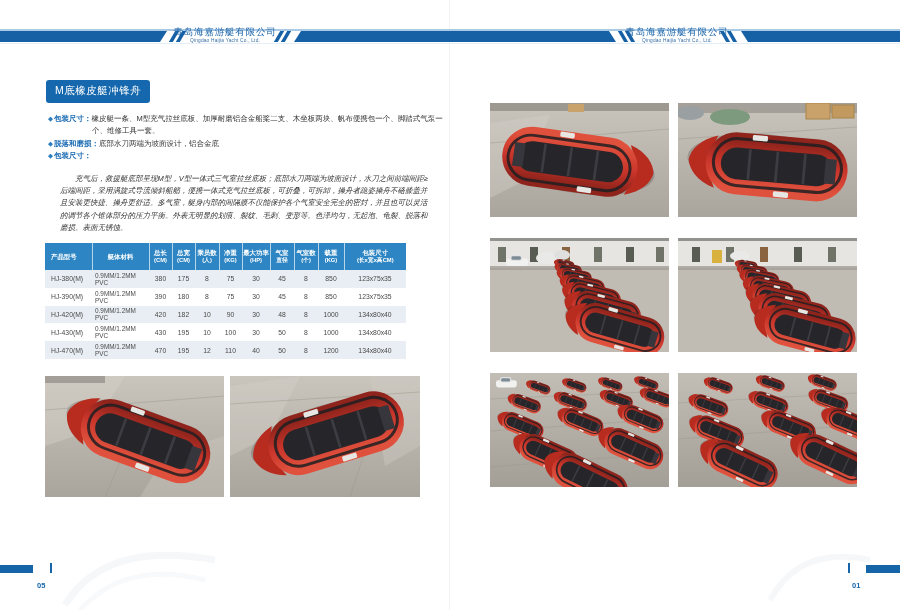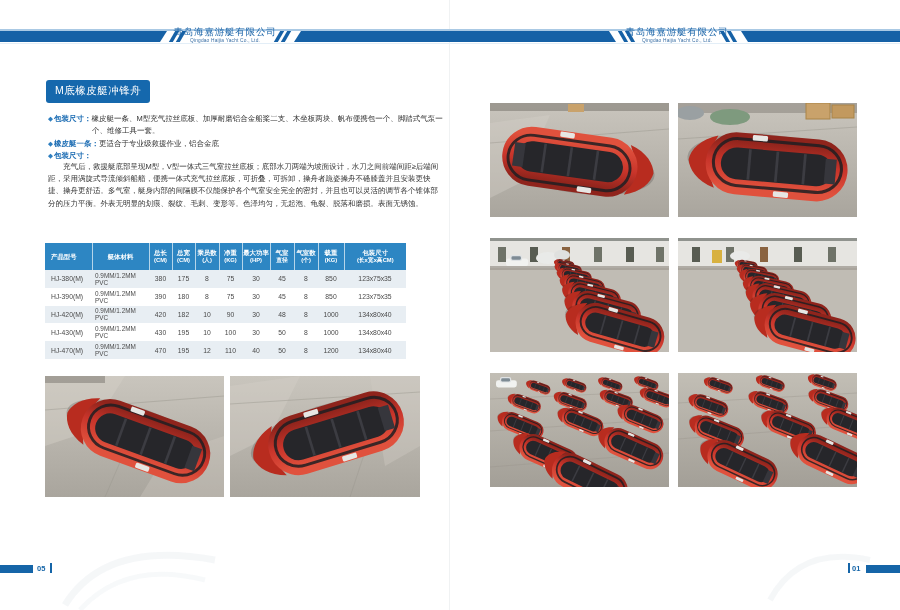--- a/index.html
+++ b/index.html
@@ -24,21 +24,21 @@
   
   .badge{
     position:absolute;left:46px;top:80px;background:#1568ad;color:#fff;
     font-size:10.5px;padding:4px 9px 5px;border-radius:3px;letter-spacing:.5px;
   }
   .bullets{position:absolute;left:48px;top:113px;width:396px;font-size:7.5px;line-height:12px;color:#333;}
   .bullet{padding-left:44px;text-indent:-44px;margin:0 0 0.5px 0;}
   .bullet .dia{color:#2e7fc0;font-size:6.5px;margin-right:1px;}
   .bullet .lab{color:#1b6cb3;font-weight:bold;}
   .intro{position:absolute;left:48px;top:161px;width:396px;font-size:7.5px;line-height:12.2px;color:#333;}
-  .intro p{margin:0;text-indent:15px;}
+  .intro p{margin:12px;text-indent:15px;font-style:italic;}
   
   table.spec{
     position:absolute;left:45px;top:243px;width:361px;border-collapse:collapse;table-layout:fixed;
   }
   table.spec th{
     background:#2d86c3;color:#fff;font-size:6.4px;font-weight:bold;line-height:1.25;
     padding:3px 0;border-right:1px solid rgba(255,255,255,.65);vertical-align:middle;height:21px;
   }
   table.spec th:last-child{border-right:none;}
   table.spec th .sub{display:block;font-size:5.8px;font-weight:bold;}
@@ -49,21 +49,21 @@
   table.spec tbody tr:nth-child(odd) td{background:#e8eef3;}
   table.spec td:first-child{text-align:left;padding-left:6px;}
   table.spec td:nth-child(2){text-align:left;padding-left:3px;font-size:6.4px;}
   
   figure.ph{position:absolute;margin:0;overflow:hidden;background:#b7b3ab;}
   figure.ph svg{display:block;width:100%;height:100%;}
   
   .fbar{position:absolute;height:8px;background:#1565a8;top:565px;}
   .fbar.l{left:0;width:33px;}
   .fbar.r{left:866px;width:34px;}
-  .fnum{position:absolute;top:564px;font-size:7.5px;font-weight:bold;color:#1565a8;}
+  .fnum{position:absolute;top:581px;font-size:7.5px;font-weight:bold;color:#1565a8;}
   .fline{position:absolute;top:563px;width:1.5px;height:10px;background:#1565a8;}
   .wm{position:absolute;opacity:.55;}
 </style>
 </head>
 <body>
 
 <svg width="0" height="0" style="position:absolute" aria-hidden="true">
   <defs>
     <linearGradient id="gCon" x1="0" y1="0" x2="0" y2="1">
       <stop offset="0" stop-color="#c9c5bd"></stop>
@@ -119,21 +119,21 @@
   <div class="en">Qingdao Haijia Yacht Co., Ltd.</div>
 </div>
 <div class="sl r" style="left:723px"></div>
 <div class="sl r" style="left:730px"></div>
 <div class="bar seg3"></div>
 
 <div class="badge">M底橡皮艇冲锋舟</div>
 
 <div class="bullets">
   <p class="bullet"><span class="dia">◆</span><span class="lab">包装尺寸：</span><span>橡皮艇一条、M型充气拉丝底板、加厚耐磨铝合金船桨二支、木坐板两块、帆布便携包一个、脚踏式气泵一个、维修工具一套。</span></p>
-  <p class="bullet"><span class="dia">◆</span><span class="lab">橡皮艇一条：</span><span>更适合于专业级救援作业，铝合金底</span></p>
+  <p class="bullet"><span class="dia">◆</span><span class="lab">脱落和磨损：</span><span>底部水刀两端为坡面设计，铝合金底</span></p>
   <p class="bullet"><span class="dia">◆</span><span class="lab">包装尺寸：</span></p>
 </div>
 
 <div class="intro">
   <p>充气后，救援艇底部呈现M型，V型一体式三气室拉丝底板；底部水刀两端为坡面设计，水刀之间前端间距≥后端间距，采用涡旋式导流倾斜船艏，便携一体式充气拉丝底板，可折叠，可拆卸，操舟者跪姿操舟不硌膝盖并且安装更快捷、操舟更舒适。多气室，艇身内部的间隔膜不仅能保护各个气室安全完全的密封，并且也可以灵活的调节各个锥体部分的压力平衡。外表无明显的划痕、裂纹、毛刺、变形等。色泽均匀，无起泡、龟裂、脱落和磨损。表面无锈蚀。</p>
 </div>
 
 <table class="spec">
   <colgroup>
     <col style="width:47px">

